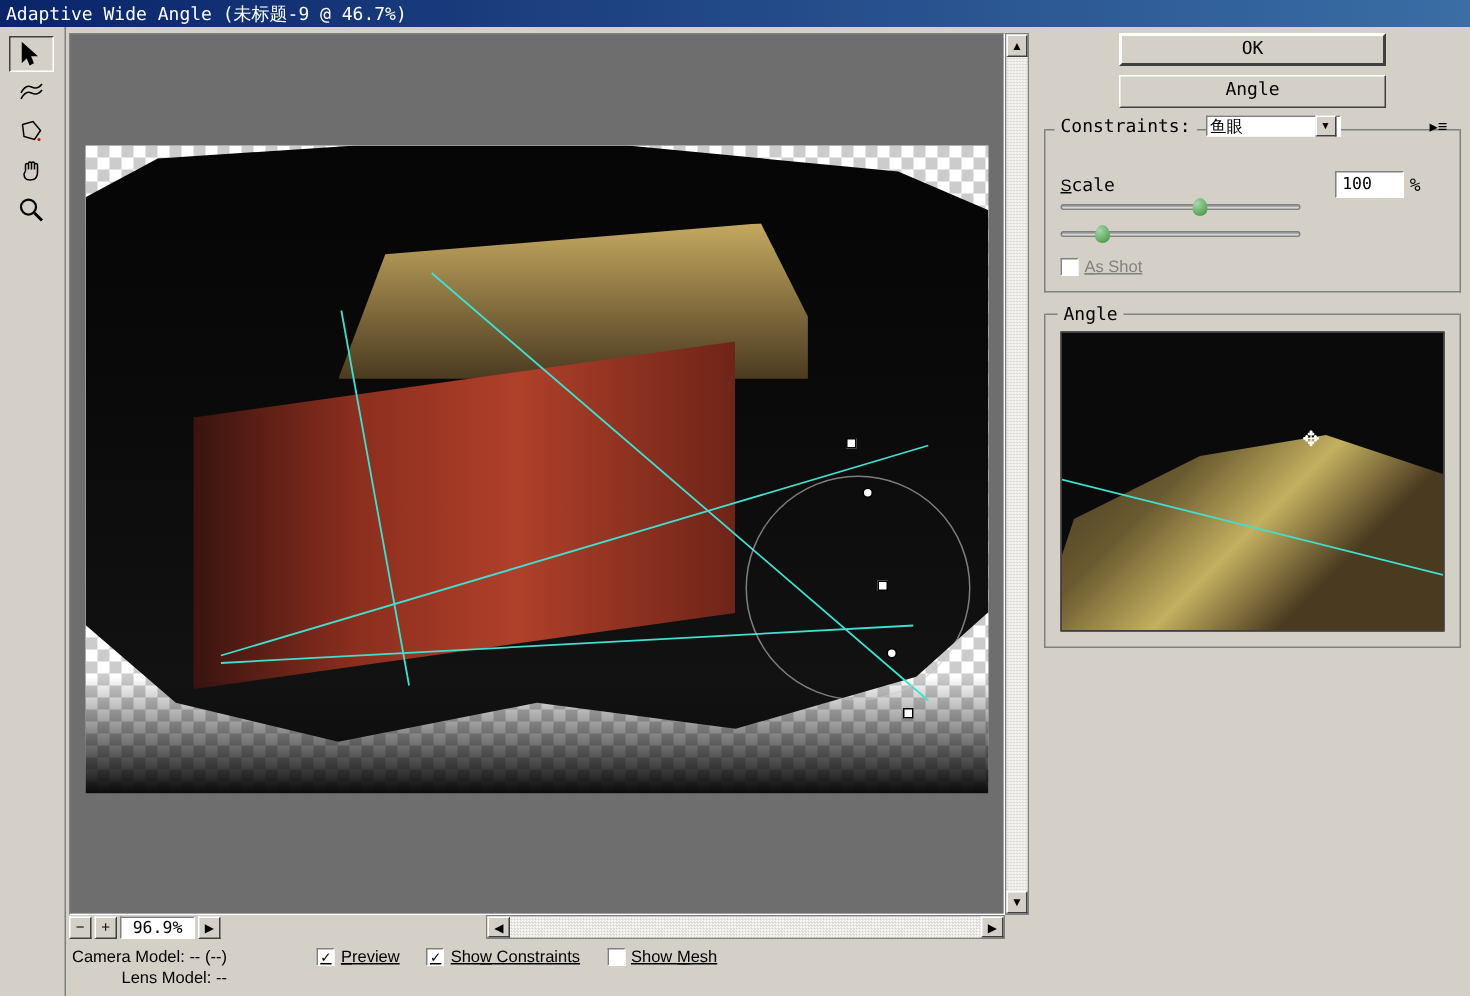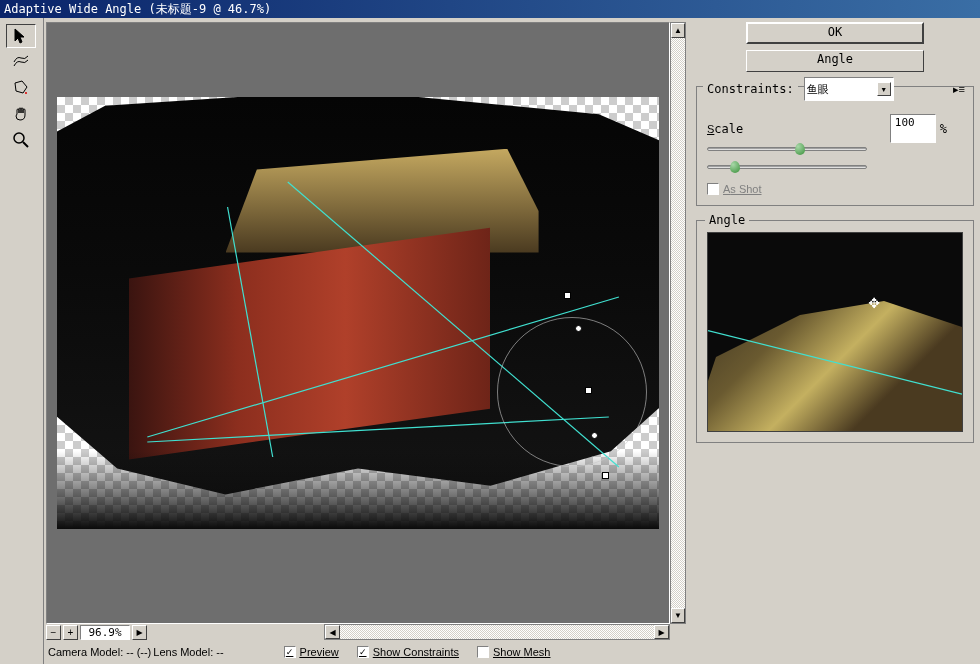--- a/index.html
+++ b/index.html
@@ -25,40 +25,40 @@
 .hscroll { position: absolute; left: 278px; bottom: 0; right: 16px; height: 16px; background: #d4d0c8; border: 1px solid #808080; display: flex; }
 .hscroll .sbtn { width: 15px; background: #d4d0c8; border: 1px solid; border-color: #fff #404040 #404040 #fff; display: flex; align-items: center; justify-content: center; font-size: 8px; }
 .hscroll .track { flex: 1; background: repeating-conic-gradient(#d4d0c8 0% 25%, #fff 0% 50%) 50% / 2px 2px; }
 
 .zoom-ctrl { position: absolute; left: 0; bottom: 0; height: 16px; display: flex; align-items: center; gap: 2px; }
 .zoom-btn { width: 15px; height: 15px; border: 1px solid; border-color: #fff #404040 #404040 #fff; background: #d4d0c8; display: flex; align-items: center; justify-content: center; font-size: 10px; cursor: pointer; }
 .zoom-field { width: 50px; height: 15px; border: 1px solid; border-color: #808080 #fff #fff #808080; background: #fff; text-align: center; line-height: 13px; font-family: Consolas, monospace; }
 .zoom-arrow { width: 15px; height: 15px; border: 1px solid; border-color: #fff #404040 #404040 #fff; background: #d4d0c8; display: flex; align-items: center; justify-content: center; font-size: 8px; }
 
 .footer { padding: 6px 2px 2px 2px; display: flex; align-items: flex-start; gap: 60px; font-family: Consolas, monospace; font-size: 12px; }
-.footer-left { display: flex; flex-direction: row; gap: 2px; align-items: flex-end; }
+.footer-left { display: flex; flex-direction: column; gap: 2px; align-items: flex-end; }
 .footer-checks { display: flex; gap: 18px; }
 .check { display: flex; align-items: center; gap: 4px; cursor: pointer; text-decoration: underline; }
 .chk-box { width: 12px; height: 12px; border: 1px solid; border-color: #808080 #fff #fff #808080; background: #fff; display: flex; align-items: center; justify-content: center; font-size: 9px; }
 
 .right-col { width: 290px; padding: 4px 6px; display: flex; flex-direction: column; gap: 6px; }
 .btn-full { height: 22px; border: 2px solid; border-color: #fff #404040 #404040 #fff; background: #d4d0c8; cursor: pointer; font-family: Consolas, monospace; font-size: 12px; text-align: center; line-height: 17px; }
 
 .group { border: 1px solid #808080; border-top: none; padding: 12px 10px 10px 10px; position: relative; margin-top: 8px; }
 .group::before { content: ""; position: absolute; top: 0; left: 0; right: 0; height: 1px; background: #808080; }
 .group-title { position: absolute; top: -7px; left: 8px; background: #d4d0c8; padding: 0 4px; font-family: Consolas, monospace; font-size: 12px; }
 .group-row { display: flex; align-items: center; gap: 6px; margin-bottom: 4px; }
-.select { flex: 1; height: 24px; border: 1px solid; border-color: #808080 #fff #fff #808080; background: #fff; display: flex; align-items: center; padding: 0 2px; font-family: Consolas, monospace; }
+.select { flex: 1; height: 14px; border: 1px solid; border-color: #808080 #fff #fff #808080; background: #fff; display: flex; align-items: center; padding: 0 2px; font-family: Consolas, monospace; }
 .select-arrow { width: 14px; height: 14px; border: 1px solid; border-color: #fff #404040 #404040 #fff; background: #d4d0c8; display: flex; align-items: center; justify-content: center; font-size: 7px; margin-left: auto; }
 .menu-icon { width: 16px; font-size: 11px; text-align: center; cursor: pointer; }
 
 .slider-row { margin: 8px 16px 14px 0; }
 .slider-head { display: flex; align-items: center; margin-bottom: 4px; }
 .slider-label { font-family: Consolas, monospace; font-size: 12px; }
-.val-box { margin-left: auto; width: 46px; height: 29px; border: 1px solid; border-color: #808080 #fff #fff #808080; background: #fff; text-align: left; padding: 0 4px; line-height: 16px; font-family: Consolas, monospace; }
+.val-box { margin-left: auto; width: 46px; height: 18px; border: 1px solid; border-color: #808080 #fff #fff #808080; background: #fff; text-align: left; padding: 0 4px; line-height: 16px; font-family: Consolas, monospace; }
 .unit { margin-left: 4px; font-family: Consolas, monospace; font-size: 12px; }
 .slider-track { position: relative; height: 4px; background: linear-gradient(to bottom, #808080, #fff); border: 1px solid #808080; border-radius: 2px; width: 160px; }
 .slider-thumb { position: absolute; top: -5px; width: 10px; height: 12px; background: radial-gradient(circle at 30% 30%, #a8d8a8, #3a903a); border-radius: 50% 50% 50% 50% / 60% 60% 40% 40%; }
 
 .detail-img { width: 100%; height: 200px; background: #0a0a0a; position: relative; overflow: hidden; border: 1px solid #404040; }
 
 .canvas-inner { position: absolute; inset: 0; background: #6e6e6e; }
 .checker { position: absolute; left: 10px; top: 74px; right: 10px; height: 432px;
   background: repeating-conic-gradient(#ccc 0% 25%, #fff 0% 50%) 0 0 / 16px 16px; }
 .photo { position: absolute; left: 10px; top: 74px; right: 10px; height: 432px; }

